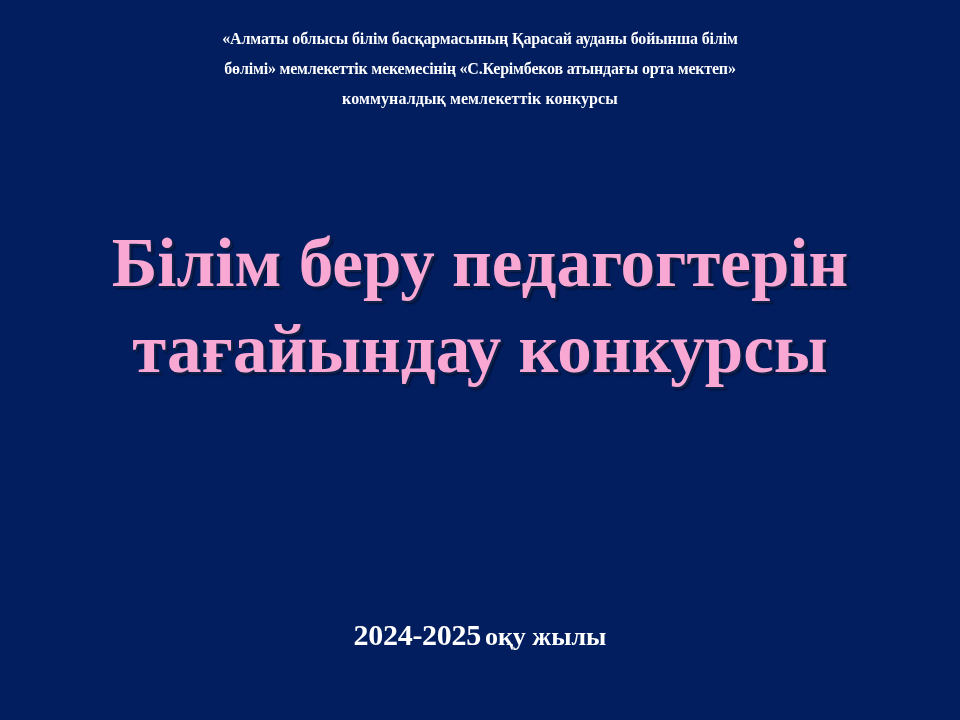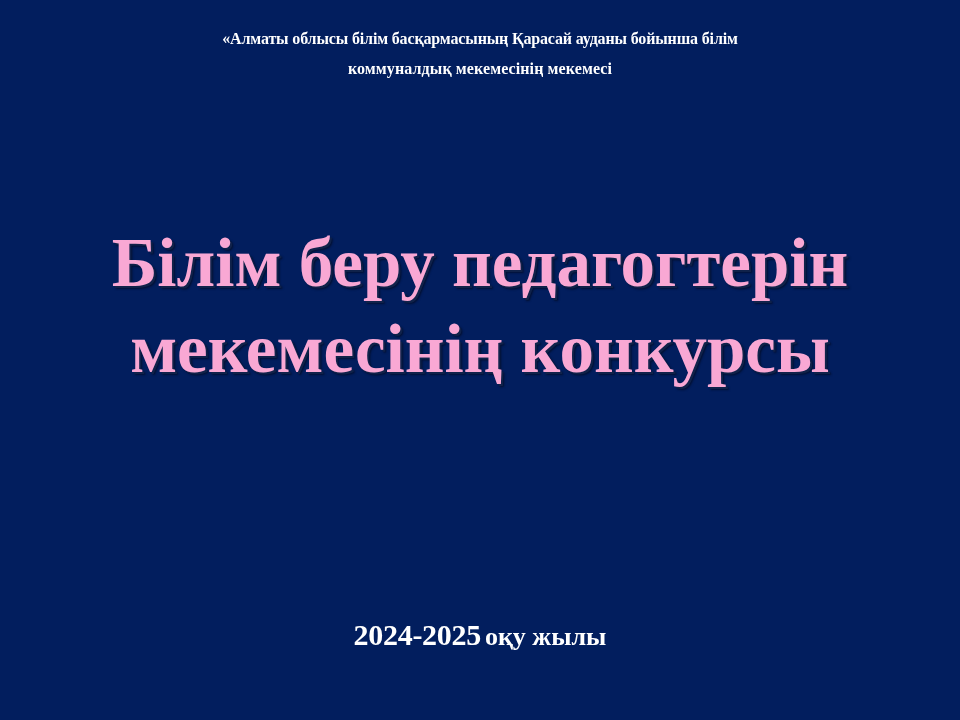--- a/index.html
+++ b/index.html
@@ -86,25 +86,26 @@
     margin-left: 4px;
   }
 </style>
 </head>
 <body>
 
 <div class="slide">
 
   <div class="institution-header">
     <span class="hdr-line l1">«Алматы облысы білім басқармасының Қарасай ауданы бойынша білім</span>
-    <span class="hdr-line l3">коммуналдық мекемесінің мекемесі</span>
+    <span class="hdr-line l2">бөлімі» мемлекеттік мекемесінің «С.Керімбеков атындағы орта мектеп»</span>
+    <span class="hdr-line l3">коммуналдық мемлекеттік конкурсы</span>
   </div>
 
   <div class="main-title">
     <span class="title-line">Білім беру педагогтерін</span>
-    <span class="title-line">мекемесінің конкурсы</span>
+    <span class="title-line">тағайындау конкурсы</span>
   </div>
 
   <div class="academic-year">
     <span class="year-range">2024-2025</span><span class="year-suffix">оқу жылы</span>
   </div>
 
 </div>
 
 </body></html>

